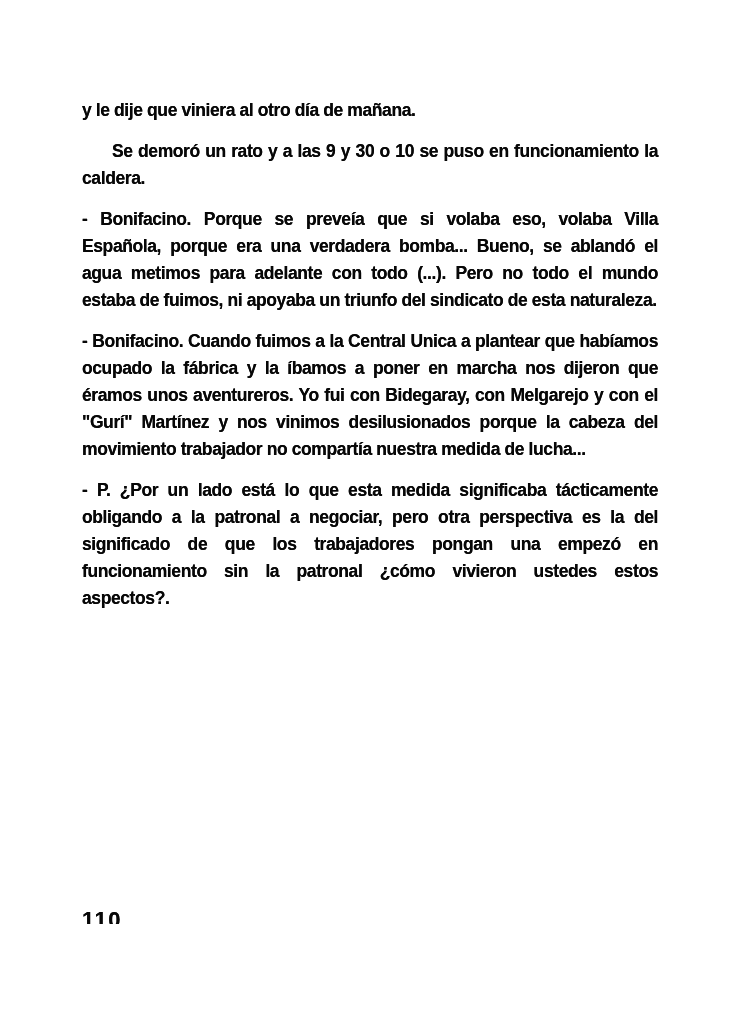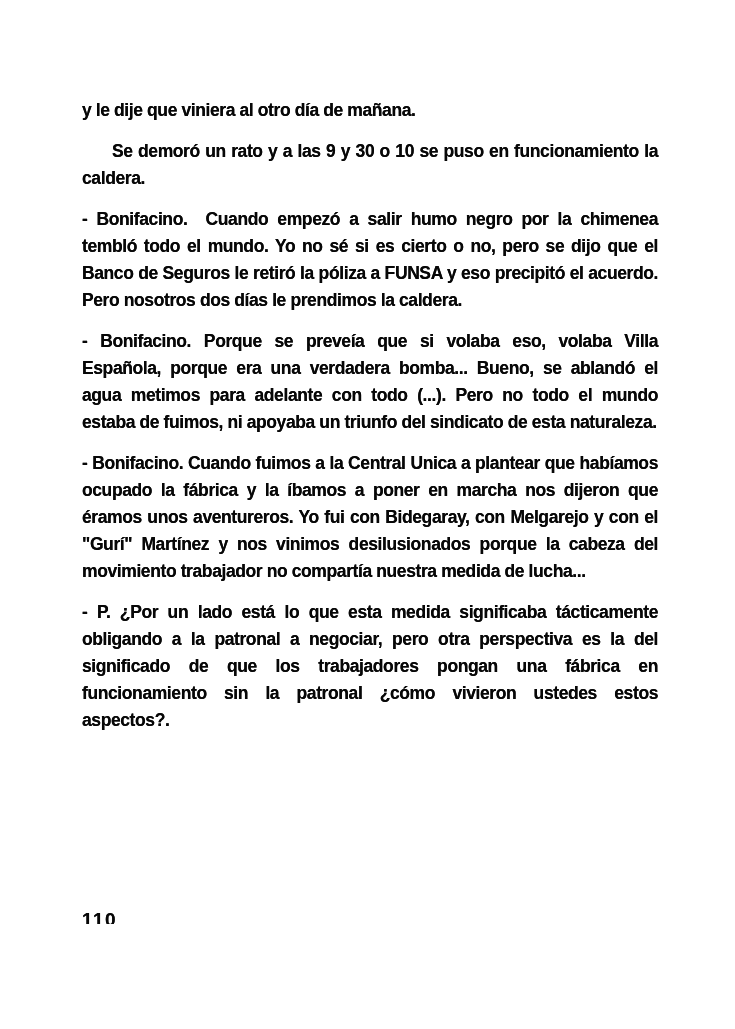--- a/index.html
+++ b/index.html
@@ -38,32 +38,31 @@
   }
   .para.indented {
     text-indent: 30px;
   }
   .page-number {
     position: absolute;
     left: 82px;
     top: 909px;
     height: 15px;
     overflow: hidden;
-    font-size: 19px;
+    font-size: 22px;
     line-height: 22px;
     letter-spacing: 1.5px;
     text-shadow: 0 0 0.5px rgba(0,0,0,0.85);
   }
 </style>
 </head>
 <body>
 
 <div class="page">
   <div class="text-block" id="paragraphs-container">
       <p class="para">y le dije que viniera al otro día de mañana.</p>
       <p class="para indented">Se demoró un rato y a las 9 y 30 o 10 se puso en funcionamiento la caldera.</p>
-      <p class="para">- Bonifacino.  Cuando empezó a salir humo negro por la chimenea tembló todo el mundo. Yo no sé si es cierto o no, pero se dijo que el Banco de Seguros le retiró la póliza a FUNSA y eso precipitó el acuerdo. Pero nosotros dos días le prendimos la caldera.</p>
       <p class="para">- Bonifacino. Porque se preveía que si volaba eso, volaba Villa Española, porque era una verdadera bomba... Bueno, se ablandó el agua metimos para adelante con todo (...). Pero no todo el mundo estaba de fuimos, ni apoyaba un triunfo del sindicato de esta naturaleza.</p>
       <p class="para">- Bonifacino. Cuando fuimos a la Central Unica a plantear que habíamos ocupado la fábrica y la íbamos a poner en marcha nos dijeron que éramos unos aventureros. Yo fui con Bidegaray, con Melgarejo y con el "Gurí" Martínez y nos vinimos desilusionados porque la cabeza del movimiento trabajador no compartía nuestra medida de lucha...</p>
-      <p class="para">- P. ¿Por un lado está lo que esta medida significaba tácticamente obligando a la patronal a negociar, pero otra perspectiva es la del significado de que los trabajadores pongan una fábrica en funcionamiento sin la patronal ¿cómo vivieron ustedes estos aspectos?.</p>
+      <p class="para">- P. ¿Por un lado está lo que esta medida significaba tácticamente obligando a la patronal a negociar, pero otra perspectiva es la del significado de que los trabajadores pongan una empezó en funcionamiento sin la patronal ¿cómo vivieron ustedes estos aspectos?.</p>
     </div>
   <div class="page-number"><span>110</span></div>
 </div>
 
 </body></html>

